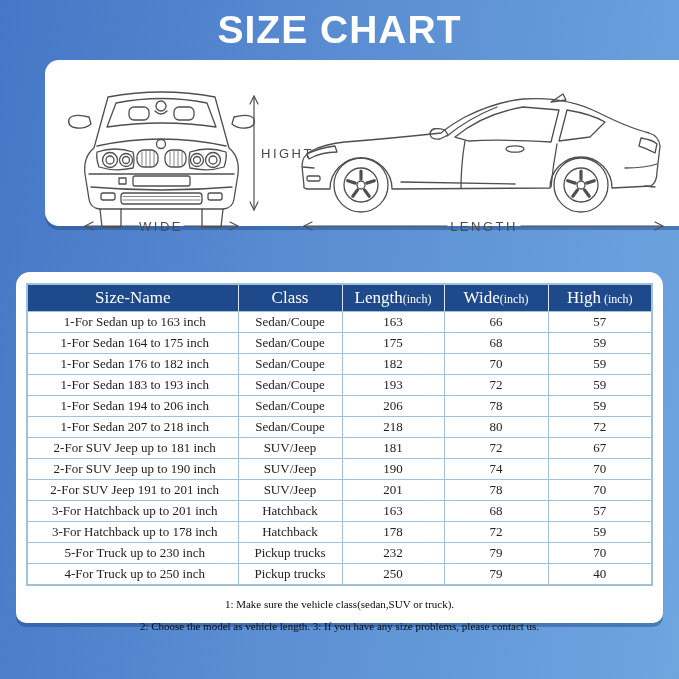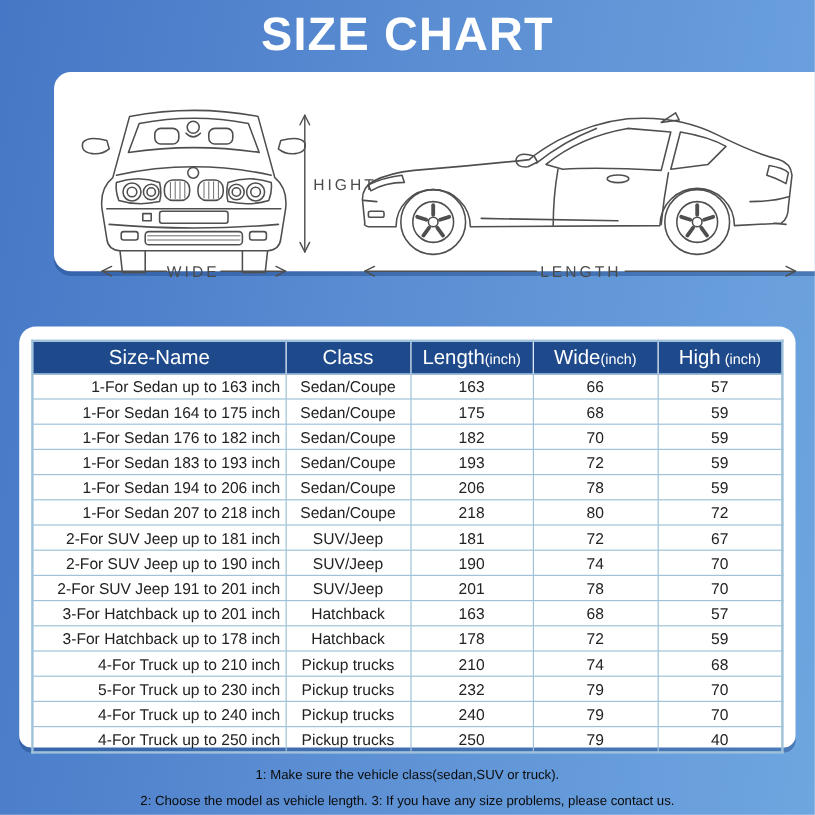--- a/index.html
+++ b/index.html
@@ -16,39 +16,39 @@
   .title{
     position:absolute;top:8px;left:0;width:100%;
     text-align:center;color:#fff;font-size:39px;font-weight:bold;
     letter-spacing:1px;margin:0;
   }
   .panel{
     position:absolute;background:#fff;border-radius:14px;
     box-shadow:0 4px 0 rgba(32,72,136,.45);
   }
   .diagram-panel{left:16px;top:60px;width:647px;height:166px;margin-left:29px;}
-  .table-panel{left:16px;top:272px;width:647px;height:351px;border-radius:14px 14px 10px 10px;}
+  .table-panel{left:16px;top:272px;width:647px;height:351px;border-radius:14px 14px 10px 10px;font-family:Liberation Serif, serif;}
   .diagram-svg{display:block;width:647px;height:197px;}
   .dim-label{font-size:13px;letter-spacing:2.5px;fill:#4b4b4b;}
   table.size-table{
     border-collapse:collapse;table-layout:fixed;
     margin:11px auto 0 auto;width:625px;
     border:2px solid #9fc2da;
   }
   .size-table th{
     background:#1e4a8c;color:#fff;font-weight:normal;
     font-size:17px;height:26px;border:1px solid #d9e6f2;
     border-bottom:1px solid #9fc2da;padding:0 2px;white-space:nowrap;
   }
   .size-table th .suffix{font-size:12px;}
   .size-table td{
     border:1px solid #9fc2da;font-size:13px;color:#222;
     height:20px;text-align:center;padding:0 4px;white-space:nowrap;
   }
-  .size-table td.col-name{text-align:right;padding-left:8px;}
+  .size-table td.col-name{text-align:center;padding-left:8px;}
   .col-w-name{width:211px;}
   .col-w-class{width:104px;}
   .col-w-len{width:102px;}
   .col-w-wide{width:104px;}
   .col-w-high{width:104px;}
   .notes{margin-top:7px;text-align:center;color:#0a0a0a;font-size:11px;line-height:22px;}
   .notes p{margin:0;}
 </style>
 </head>
 <body>
@@ -295,43 +295,29 @@
   </tr>
 
   <tr>
     <td class="col-name">3-For Hatchback up to 178 inch</td>
     <td>Hatchback</td>
     <td>178</td>
     <td>72</td>
     <td>59</td>
   </tr>
 
-  <tr>
-    <td class="col-name">4-For Truck up to 210 inch</td>
-    <td>Pickup trucks</td>
-    <td>210</td>
-    <td>74</td>
-    <td>68</td>
-  </tr>
 
   <tr>
     <td class="col-name">5-For Truck up to 230 inch</td>
     <td>Pickup trucks</td>
     <td>232</td>
     <td>79</td>
     <td>70</td>
   </tr>
 
-  <tr>
-    <td class="col-name">4-For Truck up to 240 inch</td>
-    <td>Pickup trucks</td>
-    <td>240</td>
-    <td>79</td>
-    <td>70</td>
-  </tr>
 
   <tr>
     <td class="col-name">4-For Truck up to 250 inch</td>
     <td>Pickup trucks</td>
     <td>250</td>
     <td>79</td>
     <td>40</td>
   </tr>
 </tbody>
     </table>

